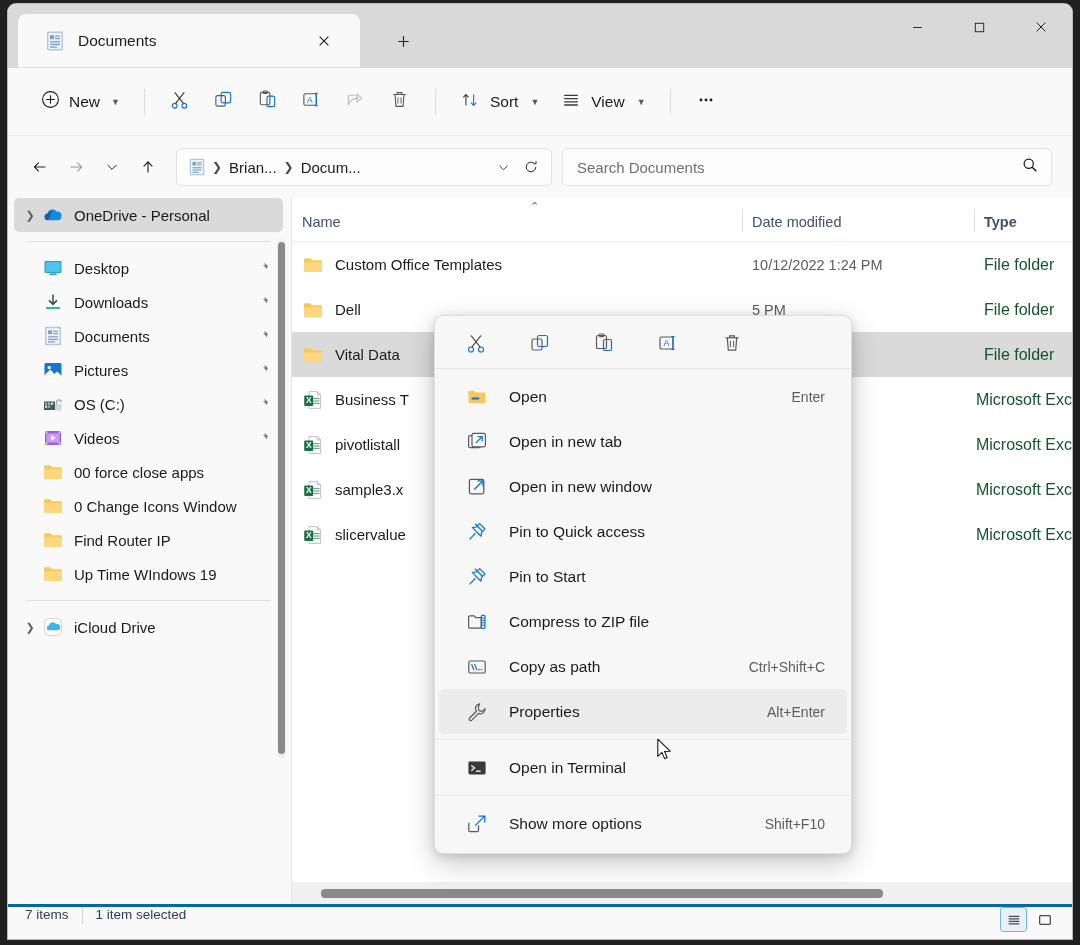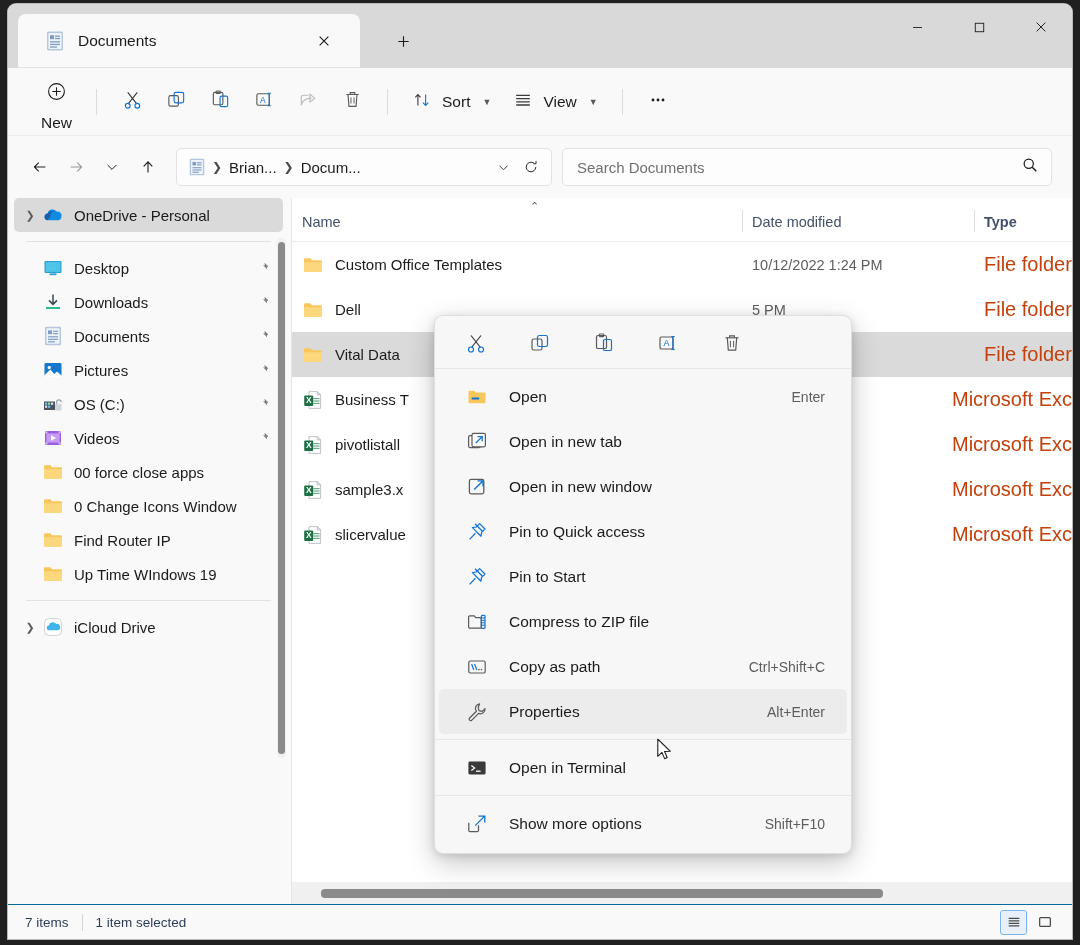--- a/index.html
+++ b/index.html
@@ -74,21 +74,21 @@
     position: relative;
     height: 68px;
     background: #f9f9f9;
     display: flex; align-items: center;
     padding-left: 22px;
     border-bottom: 1px solid #ececec;
   }
   .cmd-new {
     display: flex; align-items: center; gap: 9px;
     height: 40px; padding: 0 11px; border-radius: 5px;
-    font-size: 15.5px; color: #1b1b1b; flex-direction: column;
+    font-size: 15.5px; color: #1b1b1b;
   }
   .cmd-sep {
     width: 1px; height: 26px; background: #dcdcdc;
     margin: 0 13px;
   }
   .cmd-ico {
     width: 44px; height: 40px; border-radius: 5px;
     display: flex; align-items: center; justify-content: center;
   }
   .cmd-ico.dim { opacity: .38; }
@@ -239,39 +239,39 @@
   .fr-ico { width: 22px; height: 22px; flex: none; }
   .fr-text {
     font-size: 15px; color: #1b1b1b;
     white-space: nowrap; overflow: hidden;
   }
   .fr-date {
     width: 232px; font-size: 14.5px; color: #5d5d5d;
     padding-left: 10px; white-space: nowrap;
   }
   .fr-type {
-    flex: 1; font-size: 20px; color: #c2410c;
+    flex: 1; font-size: 16px; color: #14532d;
     padding-left: 10px; white-space: nowrap;
   }
   .hscroll-track {
     position: absolute; left: 0; right: 0; bottom: 0;
     height: 22px; background: #f0f0f0;
   }
   .hscroll-thumb {
     position: absolute; left: 29px; bottom: 6px;
     width: 562px; height: 9px;
     background: #8a8a8a; border-radius: 4px;
   }
 
   
   .statusbar {
     position: relative; height: 35px;
     background: #f9f9f9;
-    border-top: 1px solid #0369a1;
-    display: flex; align-items: center;
+    border-top: 3px solid #0369a1;
+    display: flex; 
     padding-left: 17px;
   }
   .st-text {
     font-size: 13.5px; color: #2f3d58;
     padding-right: 13px;
   }
   .st-div { width: 1px; height: 17px; background: #d5d5d5; margin-right: 13px; }
   .st-right { position: absolute; right: 14px; display: flex; gap: 4px; }
   .st-vbtn {
     width: 27px; height: 25px; border-radius: 3px;

